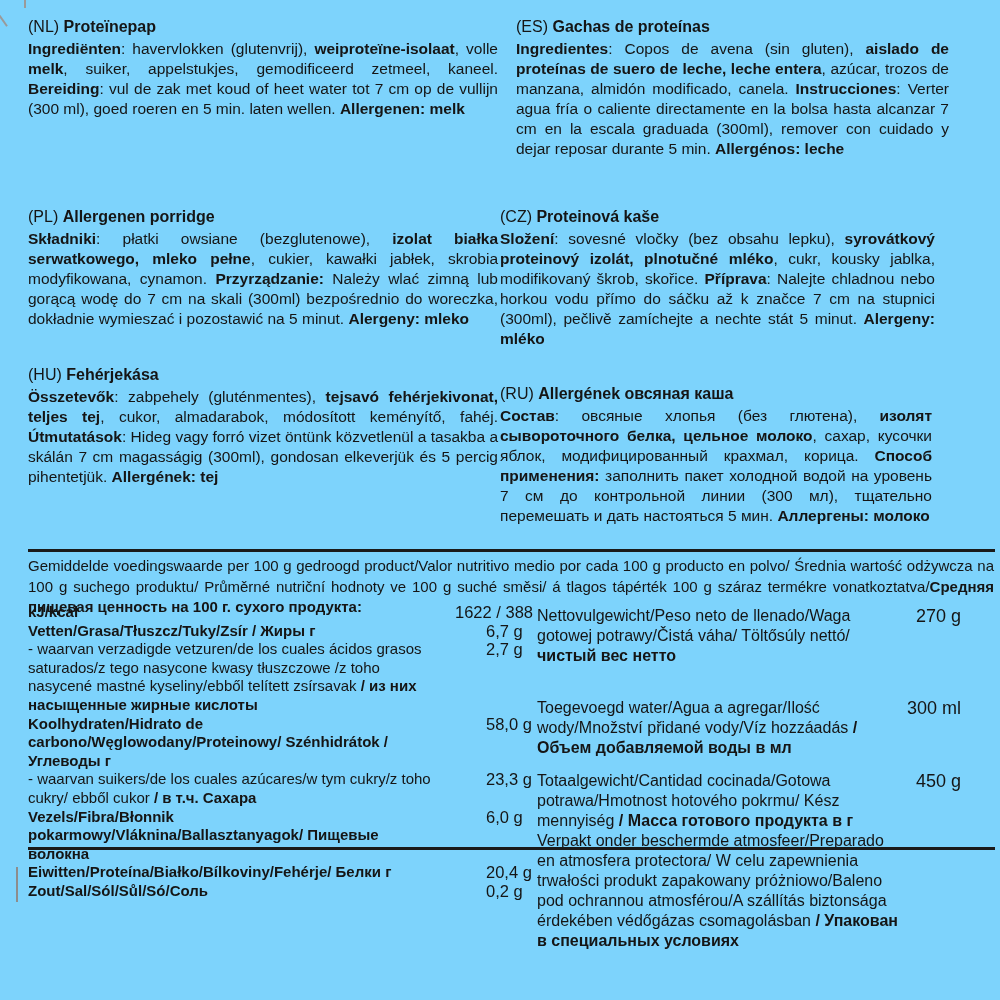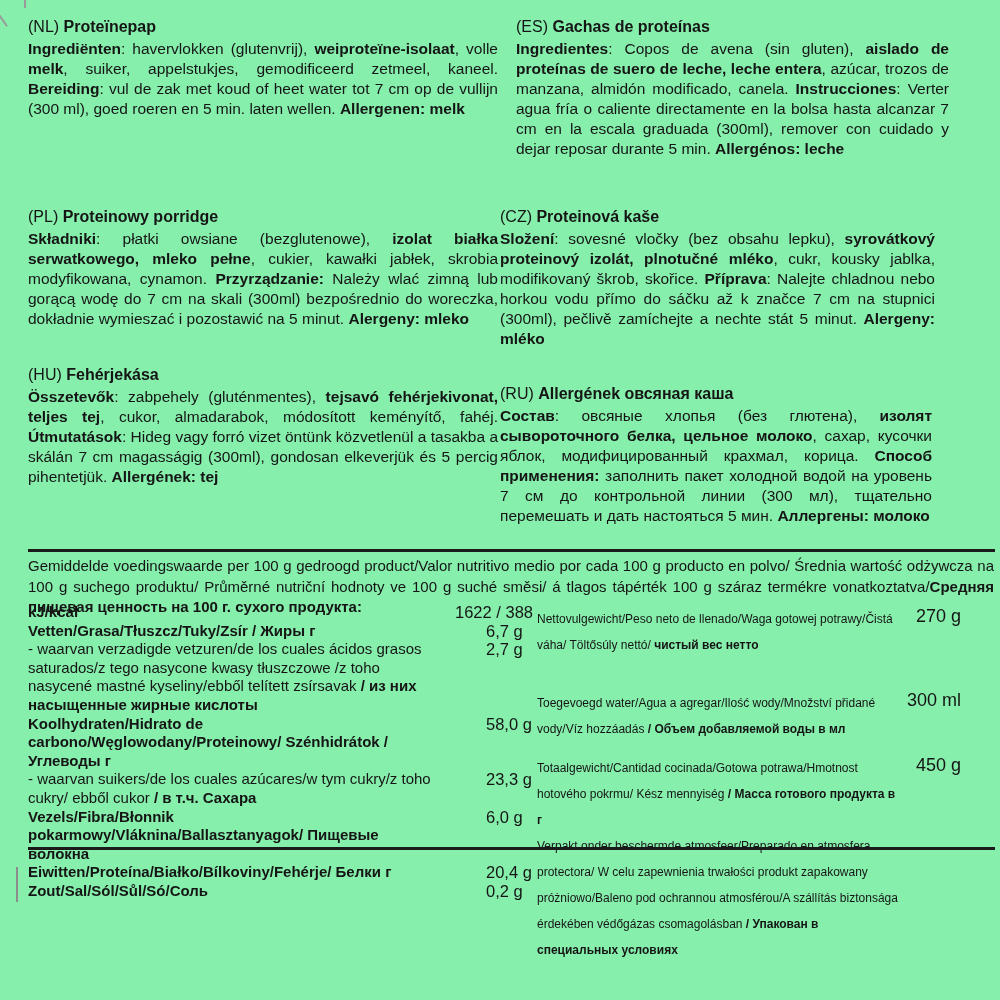--- a/index.html
+++ b/index.html
@@ -1,17 +1,17 @@
 <!DOCTYPE html>
 <html><head>
 <meta charset="utf-8">
 <style>
   html,body { margin:0; padding:0; background:#ffffff; }
   .page {
-    position:relative; width:1000px; height:1000px; background:#86efac;
+    position:relative; width:1000px; height:1000px; background:#7dd3fc;
     font-family:"Liberation Sans","DejaVu Sans",sans-serif;
     color:#151515; overflow:hidden;
   }
   .b { font-weight:700; }
 
   
   .sec { position:absolute; }
   .sec .title { font-size:16px; line-height:22.5px; margin:0; font-weight:400; }
   .sec .body  { font-size:15.5px; line-height:20px; margin:0; text-align:justify; }
   #sec-nl { left:28px;  top:16px;  width:470px; }
@@ -28,21 +28,21 @@
   .nutr-header { position:absolute; left:28px; top:556px; width:966px;
                  font-size:15px; line-height:20.5px; text-align:justify; }
 
   .left-table { position:absolute; left:28px; top:603px; width:505px; }
   .nrow { display:flex; align-items:flex-start;gap:46px; }
   .nlabel { width:412px; font-size:15px; line-height:18.6px; }
   .nvalue { flex:1; font-size:16.5px; line-height:18.6px; white-space:nowrap; }
 
   .right-table { position:absolute; left:537px; top:606px; width:424px; }
   .rrow { display:flex; align-items:flex-start; }
-  .rlabel { width:362px; font-size:12px; line-height:26px; }
+  .rlabel { width:362px; font-size:16px; line-height:20px; }
   .rvalue { flex:1; text-align:right; font-size:18px; line-height:20.5px; white-space:nowrap; }
   .rrow.gap-big { margin-top:32px; }
   .rrow.gap-small { margin-top:13px; }
 
   
   .mark { position:absolute; background:#9a9a9a; }
   .mark-top-tick { left:24px; top:0; width:2px; height:8px; }
   .mark-left-line { left:16px; top:867px; width:2px; height:35px; background:#8d8d8d; }
   .mark-left-diag { left:-3px; top:20px; width:13px; height:1.5px; transform:rotate(55deg); }
 </style>
@@ -59,21 +59,21 @@
     <h2 class="title"><span>(NL) </span><span class="b">Proteïnepap</span></h2>
     <p class="body"><span class="b">Ingrediënten</span><span>: havervlokken (glutenvrij), </span><span class="b">weiproteïne-isolaat</span><span>, volle </span><span class="b">melk</span><span>, suiker, appelstukjes, gemodificeerd zetmeel, kaneel. </span><span class="b">Bereiding</span><span>: vul de zak met koud of heet water tot 7 cm op de vullijn (300 ml), goed roeren en 5 min. laten wellen. </span><span class="b">Allergenen: melk</span></p>
   </section>
 
   <section class="sec" id="sec-es">
     <h2 class="title"><span>(ES) </span><span class="b">Gachas de proteínas</span></h2>
     <p class="body"><span class="b">Ingredientes</span><span>: Copos de avena (sin gluten), </span><span class="b">aislado de proteínas de suero de leche, leche entera</span><span>, azúcar, trozos de manzana, almidón modificado, canela. </span><span class="b">Instrucciones</span><span>: Verter agua fría o caliente directamente en la bolsa hasta alcanzar 7 cm en la escala graduada (300ml), remover con cuidado y dejar reposar durante 5 min. </span><span class="b">Allergénos: leche</span></p>
   </section>
 
   <section class="sec" id="sec-pl">
-    <h2 class="title"><span>(PL) </span><span class="b">Proteinowy porridge</span></h2>
+    <h2 class="title"><span>(PL) </span><span class="b">Allergenen porridge</span></h2>
     <p class="body"><span class="b">Składniki</span><span>: płatki owsiane (bezglutenowe), </span><span class="b">izolat białka serwatkowego, mleko pełne</span><span>, cukier, kawałki jabłek, skrobia modyfikowana, cynamon. </span><span class="b">Przyrządzanie:</span><span> Należy wlać zimną lub gorącą wodę do 7 cm na skali (300ml) bezpośrednio do woreczka, dokładnie wymieszać i pozostawić na 5 minut. </span><span class="b">Alergeny: mleko</span></p>
   </section>
 
   <section class="sec" id="sec-cz">
     <h2 class="title"><span>(CZ) </span><span class="b">Proteinová kaše</span></h2>
     <p class="body"><span class="b">Složení</span><span>: sovesné vločky (bez obsahu lepku), </span><span class="b">syrovátkový proteinový izolát, plnotučné mléko</span><span>, cukr, kousky jablka, modifikovaný škrob, skořice. </span><span class="b">Příprava</span><span>: Nalejte chladnou nebo horkou vodu přímo do sáčku až k značce 7 cm na stupnici (300ml), pečlivě zamíchejte a nechte stát 5 minut. </span><span class="b">Alergeny: mléko</span></p>
   </section>
 
   <section class="sec" id="sec-hu">
     <h2 class="title"><span>(HU) </span><span class="b">Fehérjekása</span></h2>

